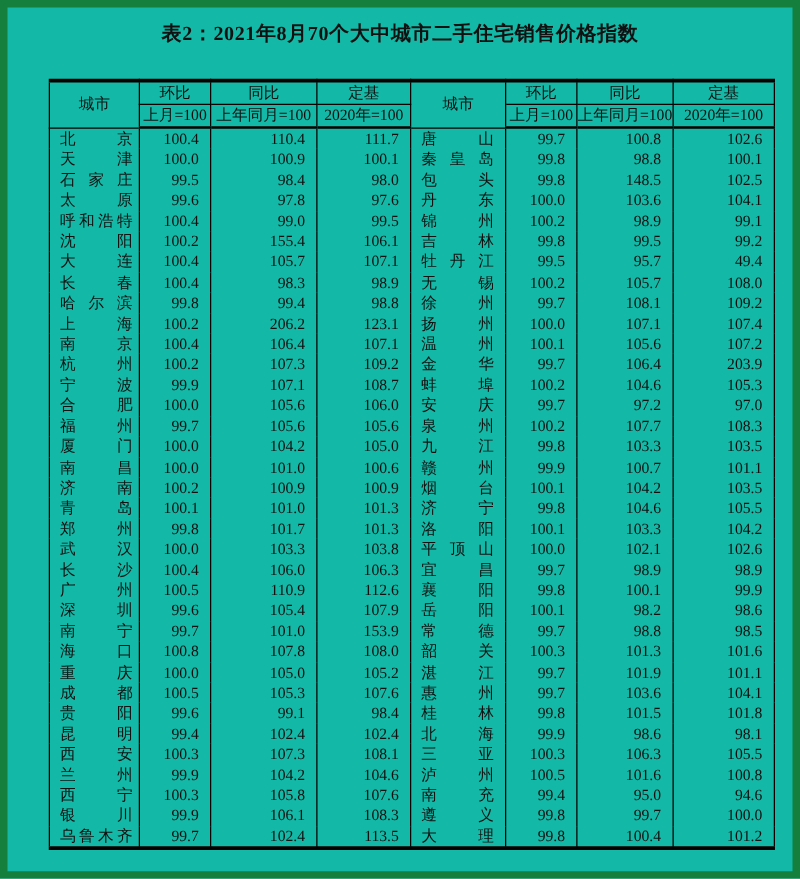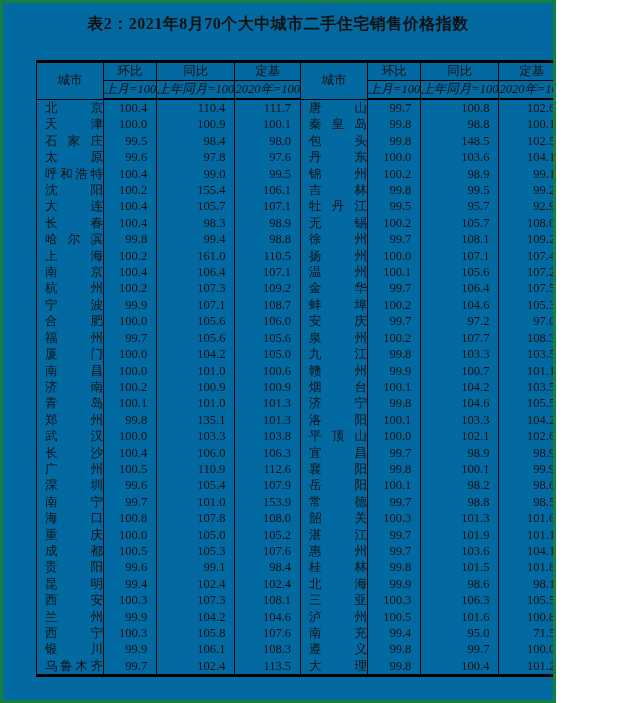--- a/index.html
+++ b/index.html
@@ -3,25 +3,25 @@
 <meta charset="utf-8">
 <style>
   html, body {
     margin: 0;
     padding: 0;
     background: #ffffff;
     font-family: "Liberation Serif", "DejaVu Serif", serif;
   }
   .page {
     position: relative;
-    width: 556px;
+    width: 640px;
     height: 703px;
     box-sizing: border-box;
-    background: #0369a1;
-    border: 3px solid #15803d;
+    background: #14b8a6;
+    border: 6px solid #15803d;
     overflow: hidden;
     color: #111111;
   }
   .title {
     margin: 11px 0 0 0;
     text-align: center;
     font-size: 16px;
     font-weight: bold;
     letter-spacing: 0.5px;
     color: #111111;
@@ -45,21 +45,21 @@
     overflow: hidden;
     white-space: nowrap;
   }
   thead th {
     text-align: center;
     height: 17px;
     line-height: 17px;
     font-size: 12.5px;
   }
   thead tr.h1 th { border-bottom: 1px solid #000; }
-  thead tr.h2 th { border-bottom: 2px solid #000; font-style: italic; }
+  thead tr.h2 th { border-bottom: 2px solid #000; }
   thead th.city-h { border-bottom: 2px solid #000; }
   tbody td {
     height: 16.4px;
     line-height: 16.4px;
     border-top: none;
     border-bottom: none;
   }
   tbody td.num {
     text-align: right;
     padding-right: 9px;
@@ -173,21 +173,21 @@
           <td class="num">99.2</td>
         </tr>
         <tr>
           <td class="city"><span class="cityname">大连</span></td>
           <td class="num">100.4</td>
           <td class="num">105.7</td>
           <td class="num">107.1</td>
           <td class="city"><span class="cityname">牡丹江</span></td>
           <td class="num">99.5</td>
           <td class="num">95.7</td>
-          <td class="num">92.9</td>
+          <td class="num">49.4</td>
         </tr>
         <tr>
           <td class="city"><span class="cityname">长春</span></td>
           <td class="num">100.4</td>
           <td class="num">98.3</td>
           <td class="num">98.9</td>
           <td class="city"><span class="cityname">无锡</span></td>
           <td class="num">100.2</td>
           <td class="num">105.7</td>
           <td class="num">108.0</td>
@@ -198,22 +198,22 @@
           <td class="num">99.4</td>
           <td class="num">98.8</td>
           <td class="city"><span class="cityname">徐州</span></td>
           <td class="num">99.7</td>
           <td class="num">108.1</td>
           <td class="num">109.2</td>
         </tr>
         <tr>
           <td class="city"><span class="cityname">上海</span></td>
           <td class="num">100.2</td>
-          <td class="num">161.0</td>
-          <td class="num">110.5</td>
+          <td class="num">206.2</td>
+          <td class="num">123.1</td>
           <td class="city"><span class="cityname">扬州</span></td>
           <td class="num">100.0</td>
           <td class="num">107.1</td>
           <td class="num">107.4</td>
         </tr>
         <tr>
           <td class="city"><span class="cityname">南京</span></td>
           <td class="num">100.4</td>
           <td class="num">106.4</td>
           <td class="num">107.1</td>
@@ -223,21 +223,21 @@
           <td class="num">107.2</td>
         </tr>
         <tr>
           <td class="city"><span class="cityname">杭州</span></td>
           <td class="num">100.2</td>
           <td class="num">107.3</td>
           <td class="num">109.2</td>
           <td class="city"><span class="cityname">金华</span></td>
           <td class="num">99.7</td>
           <td class="num">106.4</td>
-          <td class="num">107.5</td>
+          <td class="num">203.9</td>
         </tr>
         <tr>
           <td class="city"><span class="cityname">宁波</span></td>
           <td class="num">99.9</td>
           <td class="num">107.1</td>
           <td class="num">108.7</td>
           <td class="city"><span class="cityname">蚌埠</span></td>
           <td class="num">100.2</td>
           <td class="num">104.6</td>
           <td class="num">105.3</td>
@@ -298,21 +298,21 @@
           <td class="num">101.0</td>
           <td class="num">101.3</td>
           <td class="city"><span class="cityname">济宁</span></td>
           <td class="num">99.8</td>
           <td class="num">104.6</td>
           <td class="num">105.5</td>
         </tr>
         <tr>
           <td class="city"><span class="cityname">郑州</span></td>
           <td class="num">99.8</td>
-          <td class="num">135.1</td>
+          <td class="num">101.7</td>
           <td class="num">101.3</td>
           <td class="city"><span class="cityname">洛阳</span></td>
           <td class="num">100.1</td>
           <td class="num">103.3</td>
           <td class="num">104.2</td>
         </tr>
         <tr>
           <td class="city"><span class="cityname">武汉</span></td>
           <td class="num">100.0</td>
           <td class="num">103.3</td>
@@ -433,21 +433,21 @@
           <td class="num">100.8</td>
         </tr>
         <tr>
           <td class="city"><span class="cityname">西宁</span></td>
           <td class="num">100.3</td>
           <td class="num">105.8</td>
           <td class="num">107.6</td>
           <td class="city"><span class="cityname">南充</span></td>
           <td class="num">99.4</td>
           <td class="num">95.0</td>
-          <td class="num">71.5</td>
+          <td class="num">94.6</td>
         </tr>
         <tr>
           <td class="city"><span class="cityname">银川</span></td>
           <td class="num">99.9</td>
           <td class="num">106.1</td>
           <td class="num">108.3</td>
           <td class="city"><span class="cityname">遵义</span></td>
           <td class="num">99.8</td>
           <td class="num">99.7</td>
           <td class="num">100.0</td>

